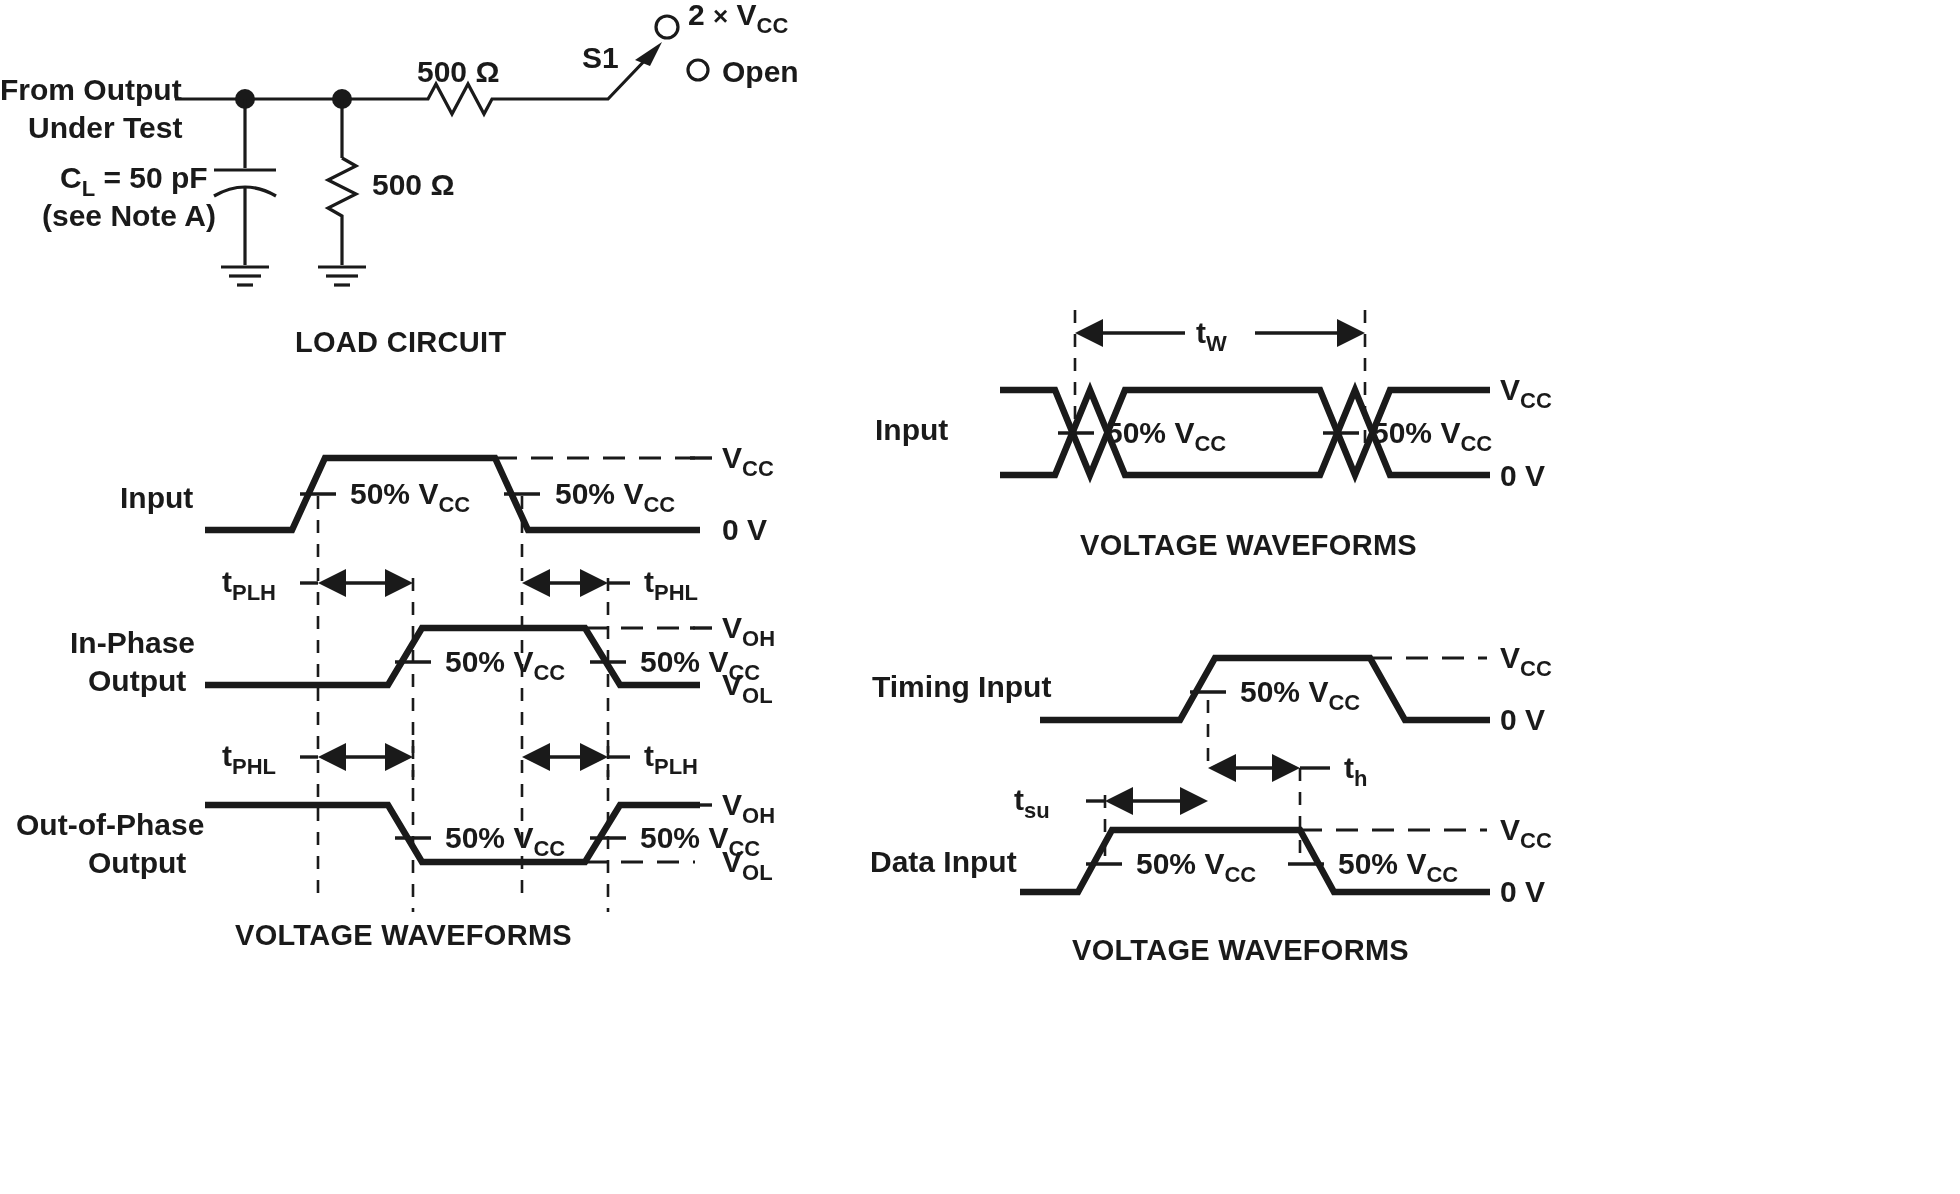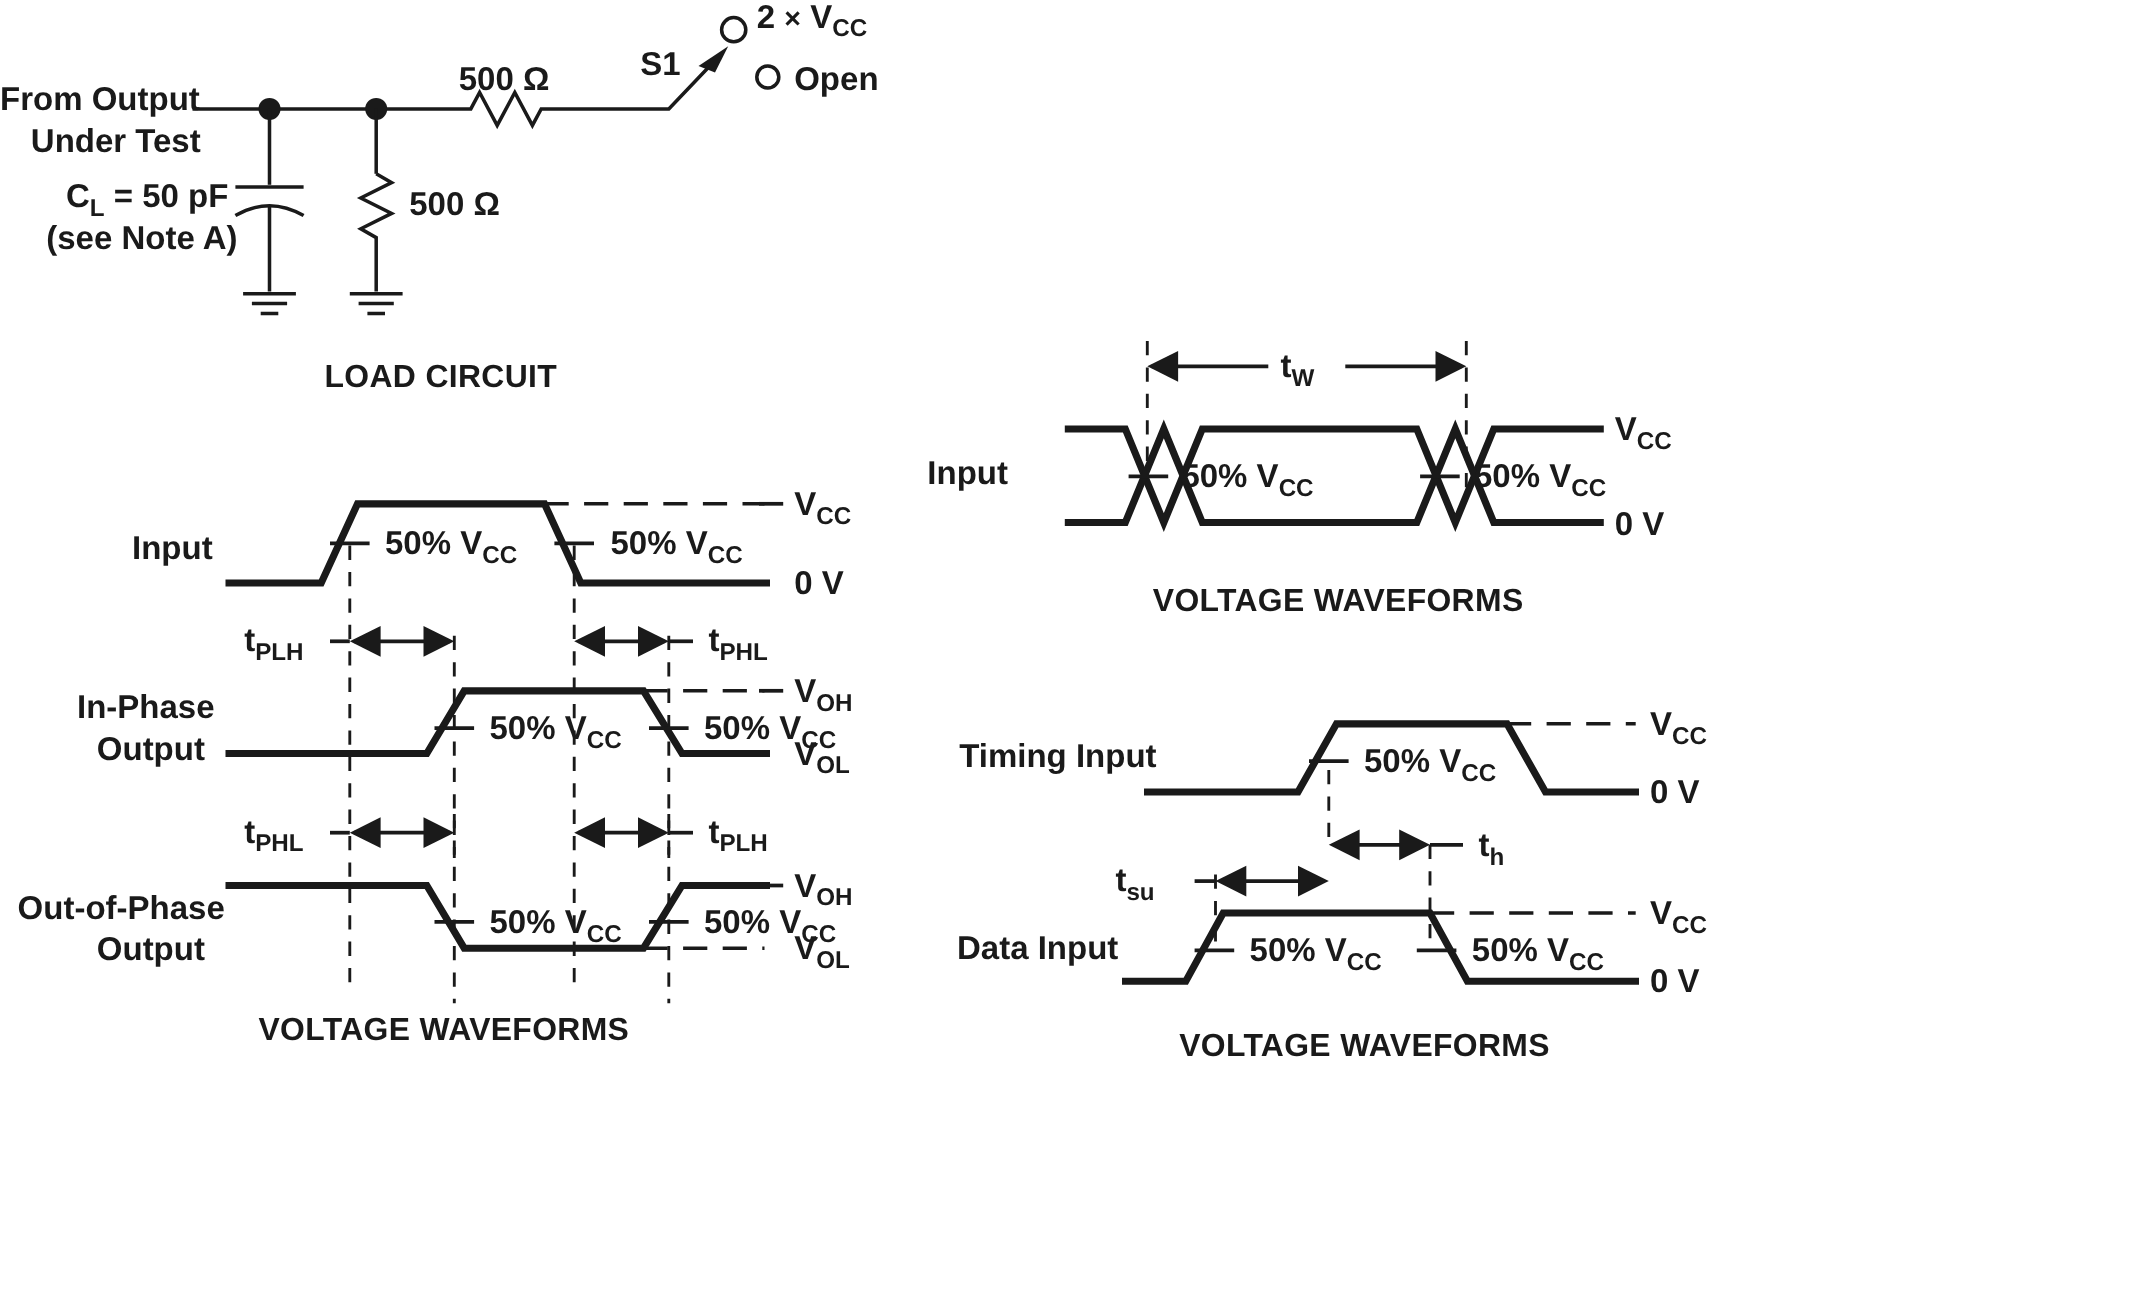--- a/index.html
+++ b/index.html
@@ -198,21 +198,21 @@
       <tspan>V</tspan><tspan class="lbl-sub" dy="8">OH</tspan>
     </text>
     <text class="lbl" x="722" y="472">
       <tspan>V</tspan><tspan class="lbl-sub" dy="8">OL</tspan>
     </text>
 
     <text class="cap" x="235" y="545">VOLTAGE WAVEFORMS</text>
   </svg>
 </div>
 
-<div class="panel" style="left:968px; top:290px; width:960px; height:290px;">
+<div class="panel" style="left:1000px; top:290px; width:960px; height:290px;">
   <svg width="960" height="290" viewBox="0 0 960 290">
 
     <path class="vdash" d="M75,20 L75,160"></path>
     <path class="vdash" d="M365,20 L365,160"></path>
     <path class="arrowline" d="M79,43 L185,43"></path>
     <path class="arrowline" d="M255,43 L361,43"></path>
     <path class="ahead" d="M75,43 L103,29 L103,57 Z"></path>
     <path class="ahead" d="M365,43 L337,29 L337,57 Z"></path>
     <text class="lbl" x="196" y="53">
       <tspan>t</tspan><tspan class="lbl-sub" dy="8">W</tspan>

